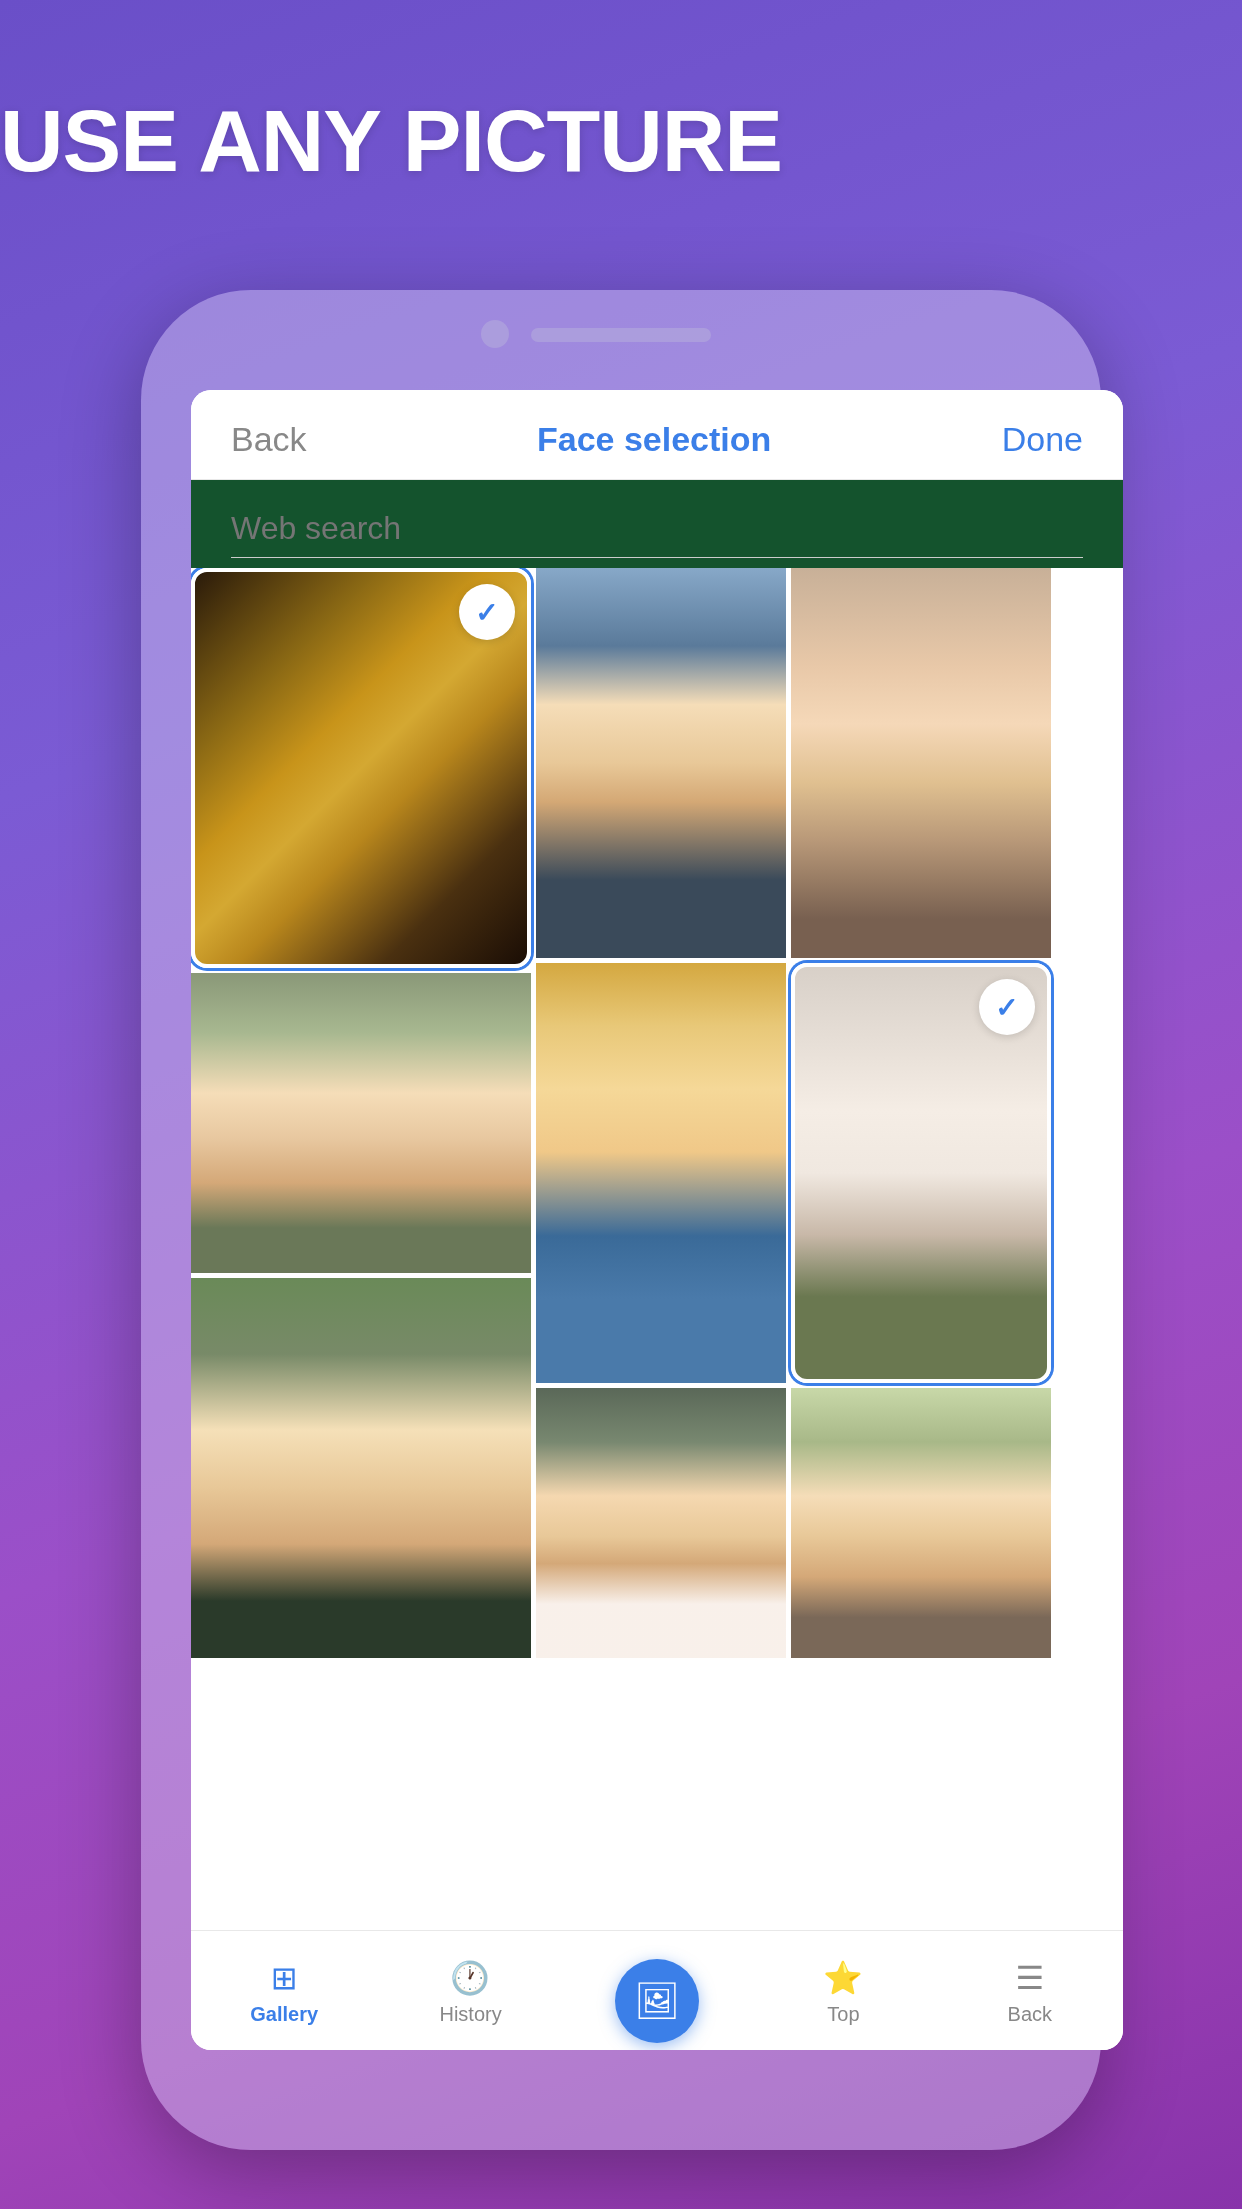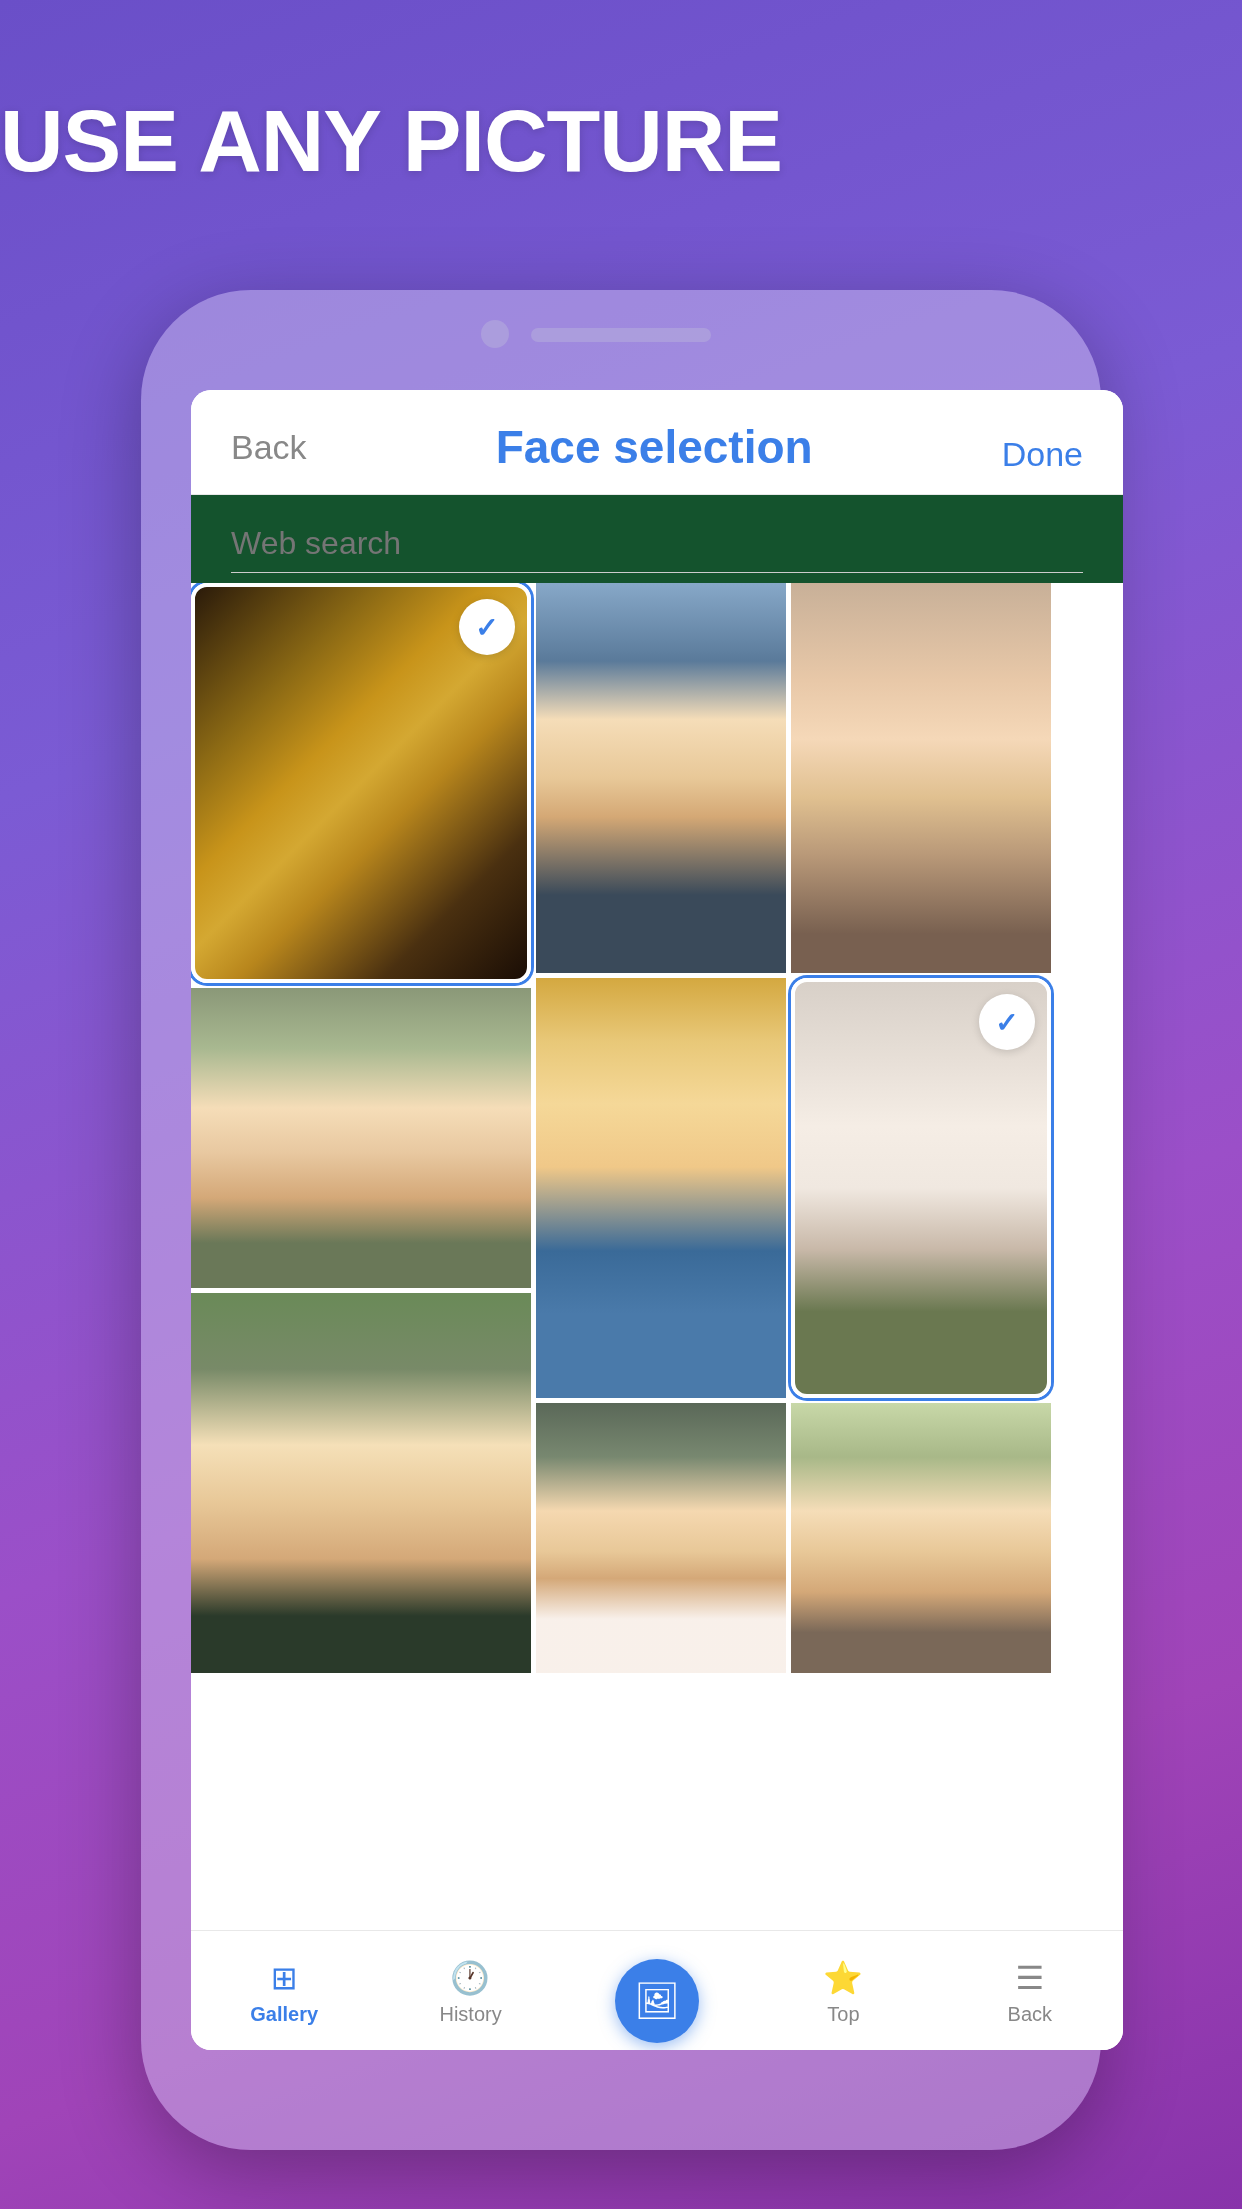--- a/index.html
+++ b/index.html
@@ -99,30 +99,29 @@
       flex-shrink: 0;
     }
 
     .top-bar .back-btn {
       font-size: 34px;
       color: #888;
       font-weight: 400;
     }
 
     .top-bar .title {
-      font-size: 46px;
+      font-size: 34px;
       font-weight: 700;
       color: #3b7fe8;
     }
 
     .top-bar .done-btn {
       font-size: 34px;
       color: #3b7fe8;
       font-weight: 400;
-      margin-top: 14px;
     }
 
     
     .search-bar {
       padding: 20px 40px 10px;
       background: #14532d;
       flex-shrink: 0;
     }
 
     .search-bar input {

